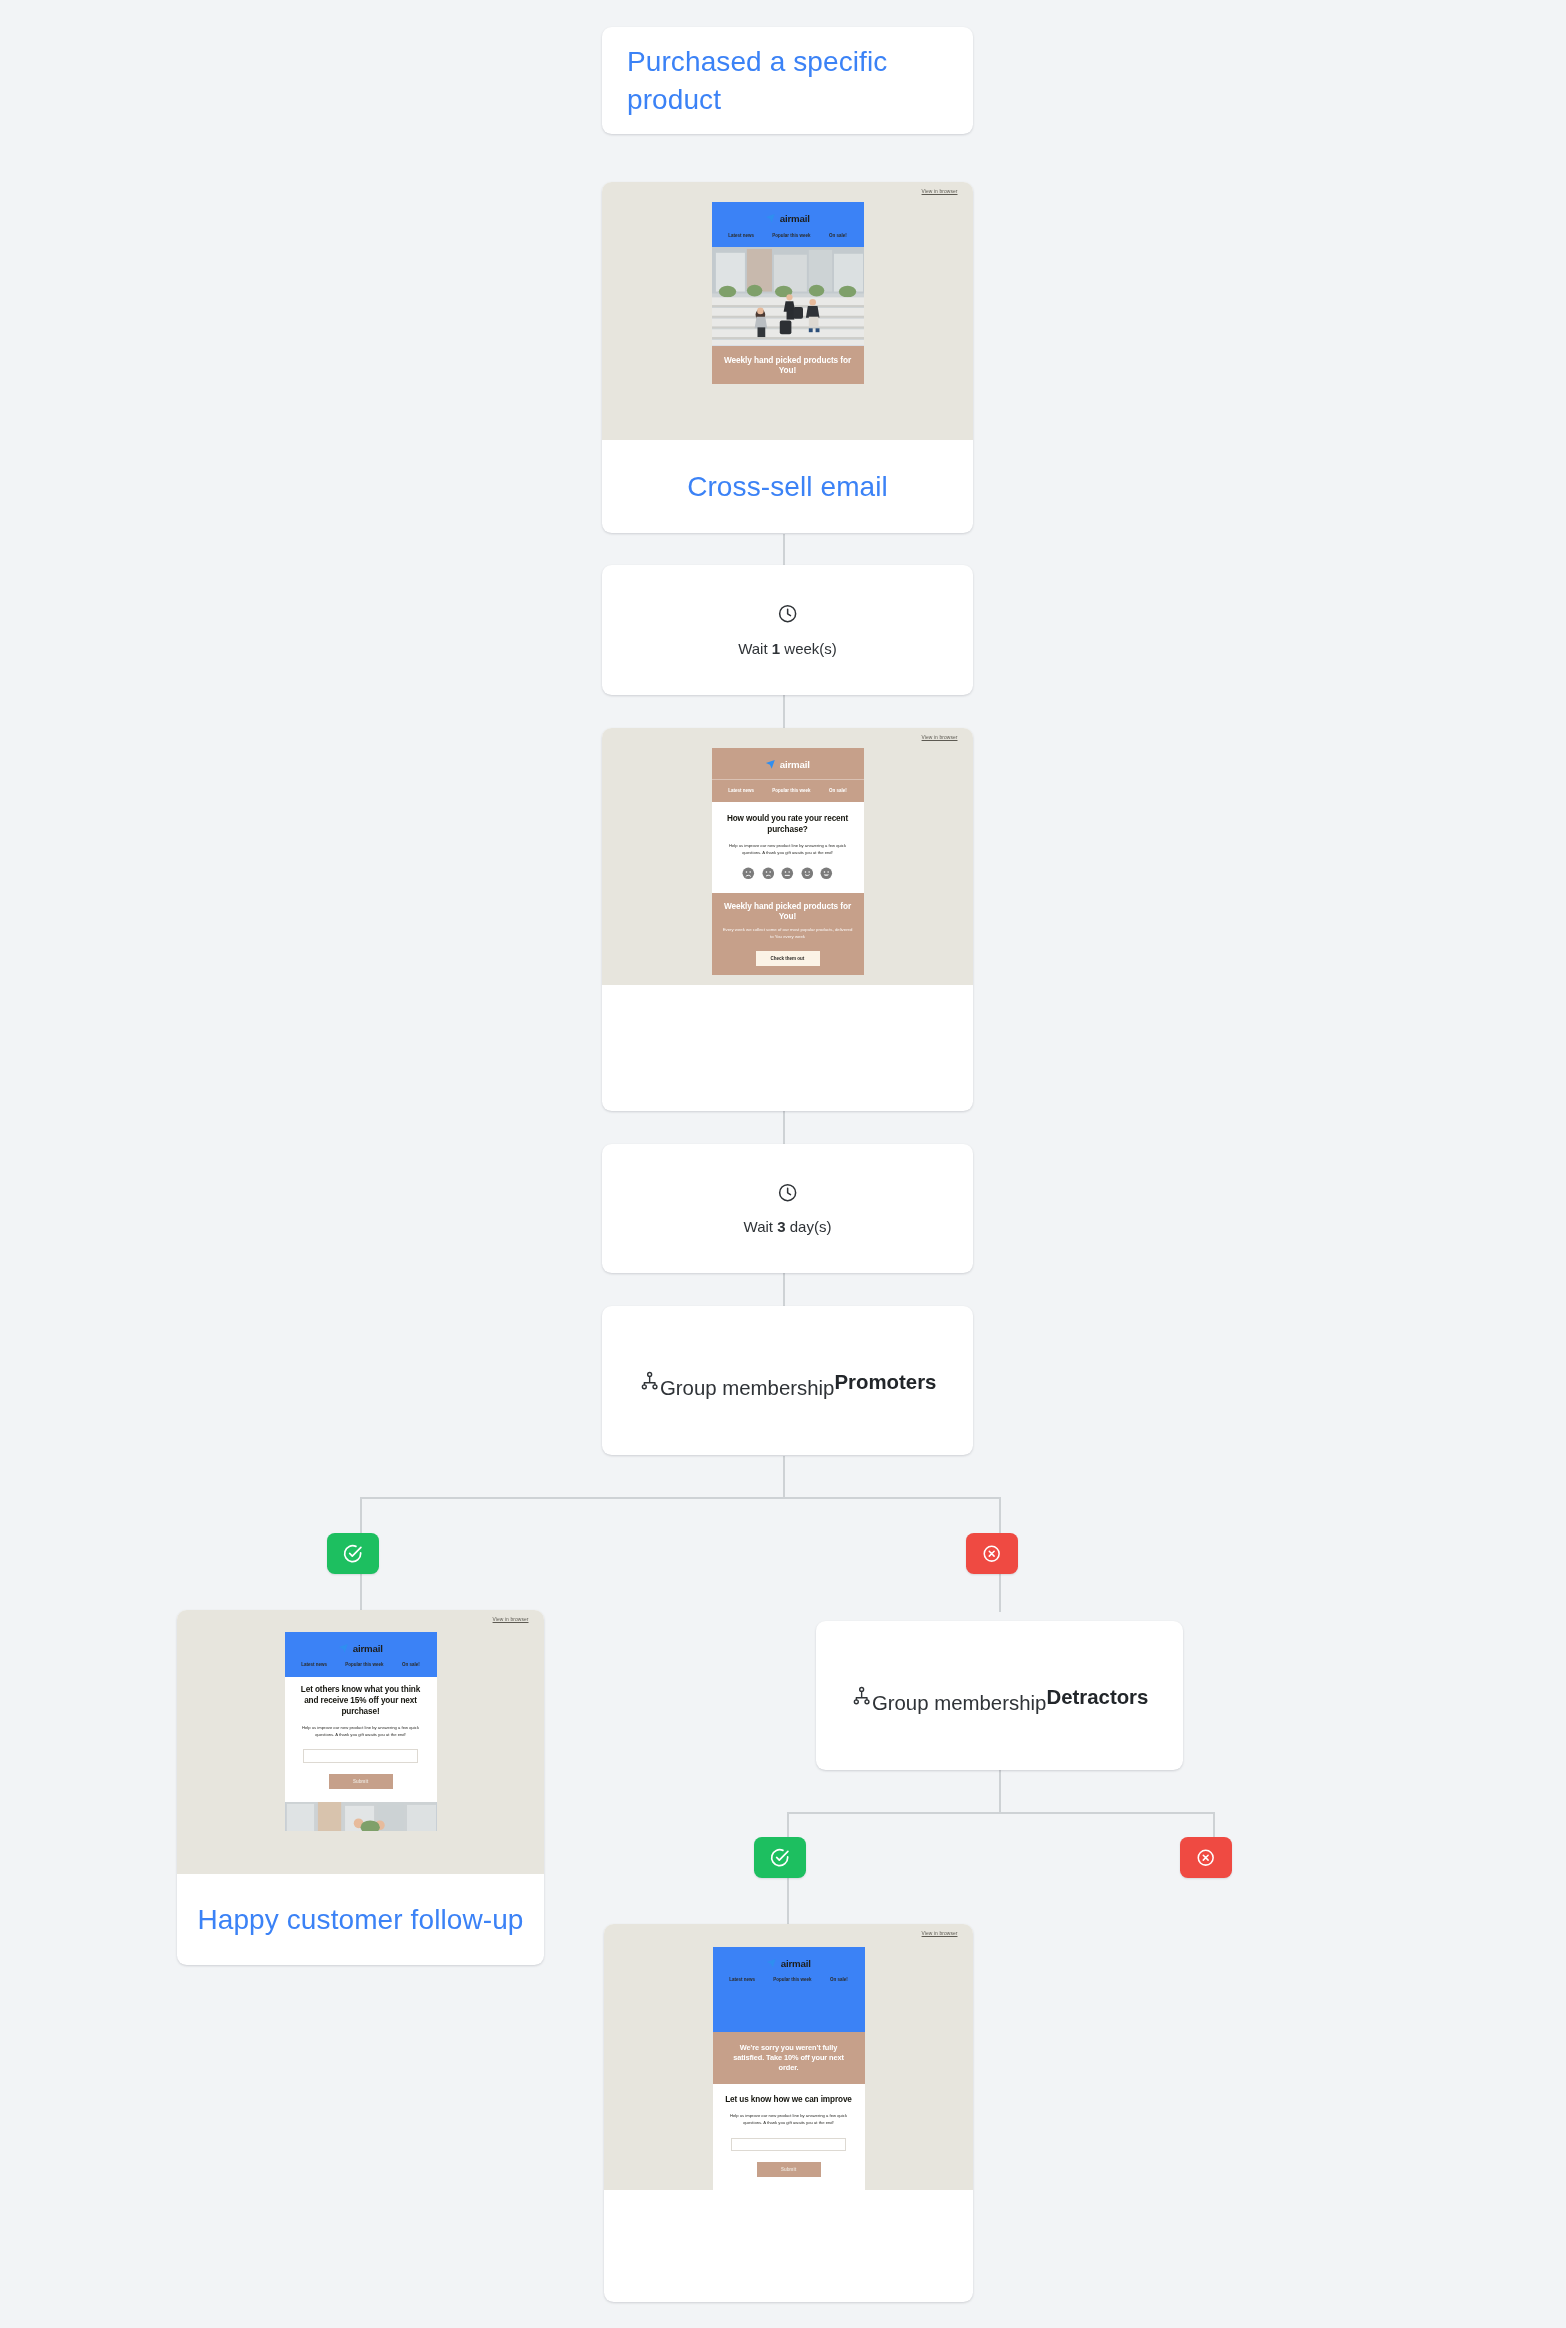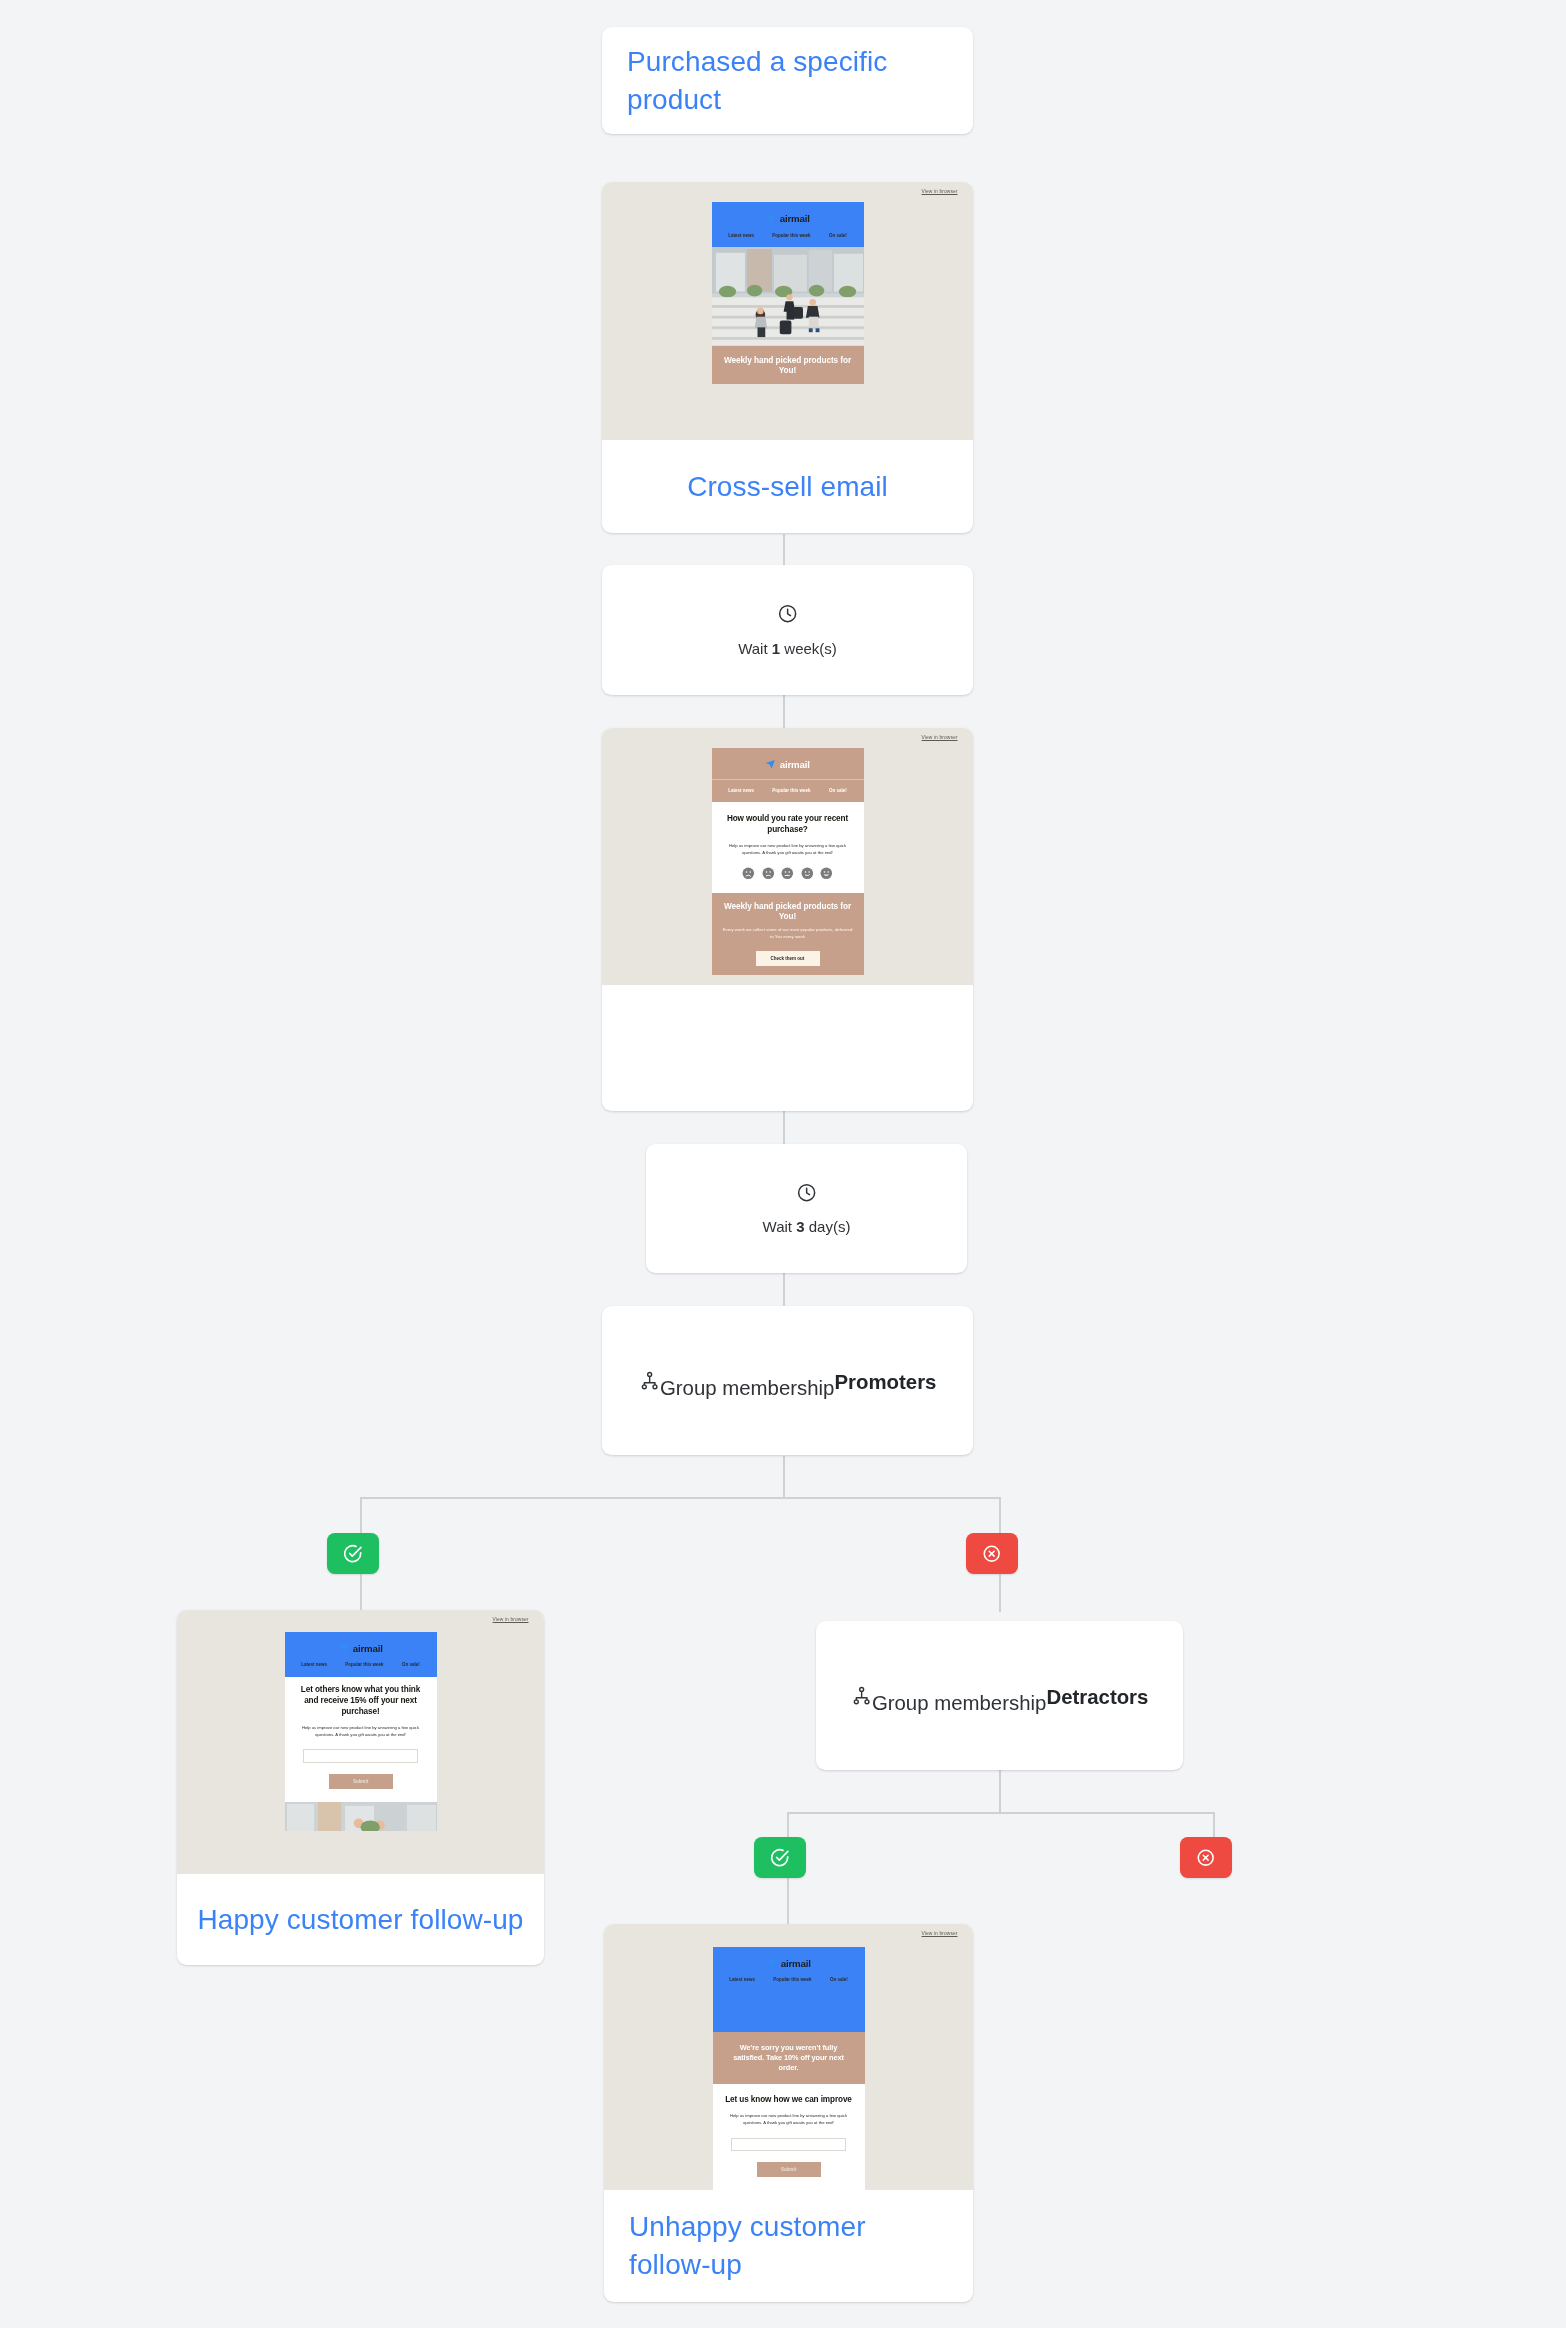--- a/index.html
+++ b/index.html
@@ -281,21 +281,21 @@
         </div>
         <div class="m-banner">
           <div class="t">Weekly hand picked products for You!</div>
           <div class="s">Every week we collect some of our most popular products, delivered to You every week</div>
           <div class="m-btn cream">Check them out</div>
         </div>
       </div>
     </div>
   </div>
 
-  <div class="node" style="left:602px; top:1144px; width:321px; height:129px;margin-left:44px;">
+  <div class="node" style="left:602px; top:1144px; width:371px; height:129px;">
     <div class="wait-body">
       <svg width="21.3" height="21.3" viewBox="0 0 24 24" fill="none" stroke="#2f3337" stroke-width="1.7">
         <circle cx="12" cy="12" r="9"></circle>
           <path d="M12 7v5.2l3.2 2" stroke-linecap="round"></path>
       </svg>
       <div class="wait-text">
         <span>Wait</span>
         <b>3</b>
         <span>day(s)</span>
       </div>
@@ -418,17 +418,16 @@
         <svg class="m-photo" viewBox="0 0 157 24">
           <rect width="157" height="24" fill="#d2d6d8"></rect>
           <rect x="0" y="0" width="30" height="24" fill="#e0e4e5"></rect>
           <rect x="32" y="0" width="26" height="24" fill="#cfa98d"></rect>
           <rect x="60" y="0" width="34" height="24" fill="#e3e6e7"></rect>
           <rect x="96" y="0" width="26" height="24" fill="#cdd2d4"></rect>
           <rect x="124" y="0" width="33" height="24" fill="#dfe3e4"></rect>
         </svg>
       </div>
     </div>
-    <div class="node-label">Unhappy customer follow-up</div>
   </div>
 
 </div>
 
 
 </body></html>

